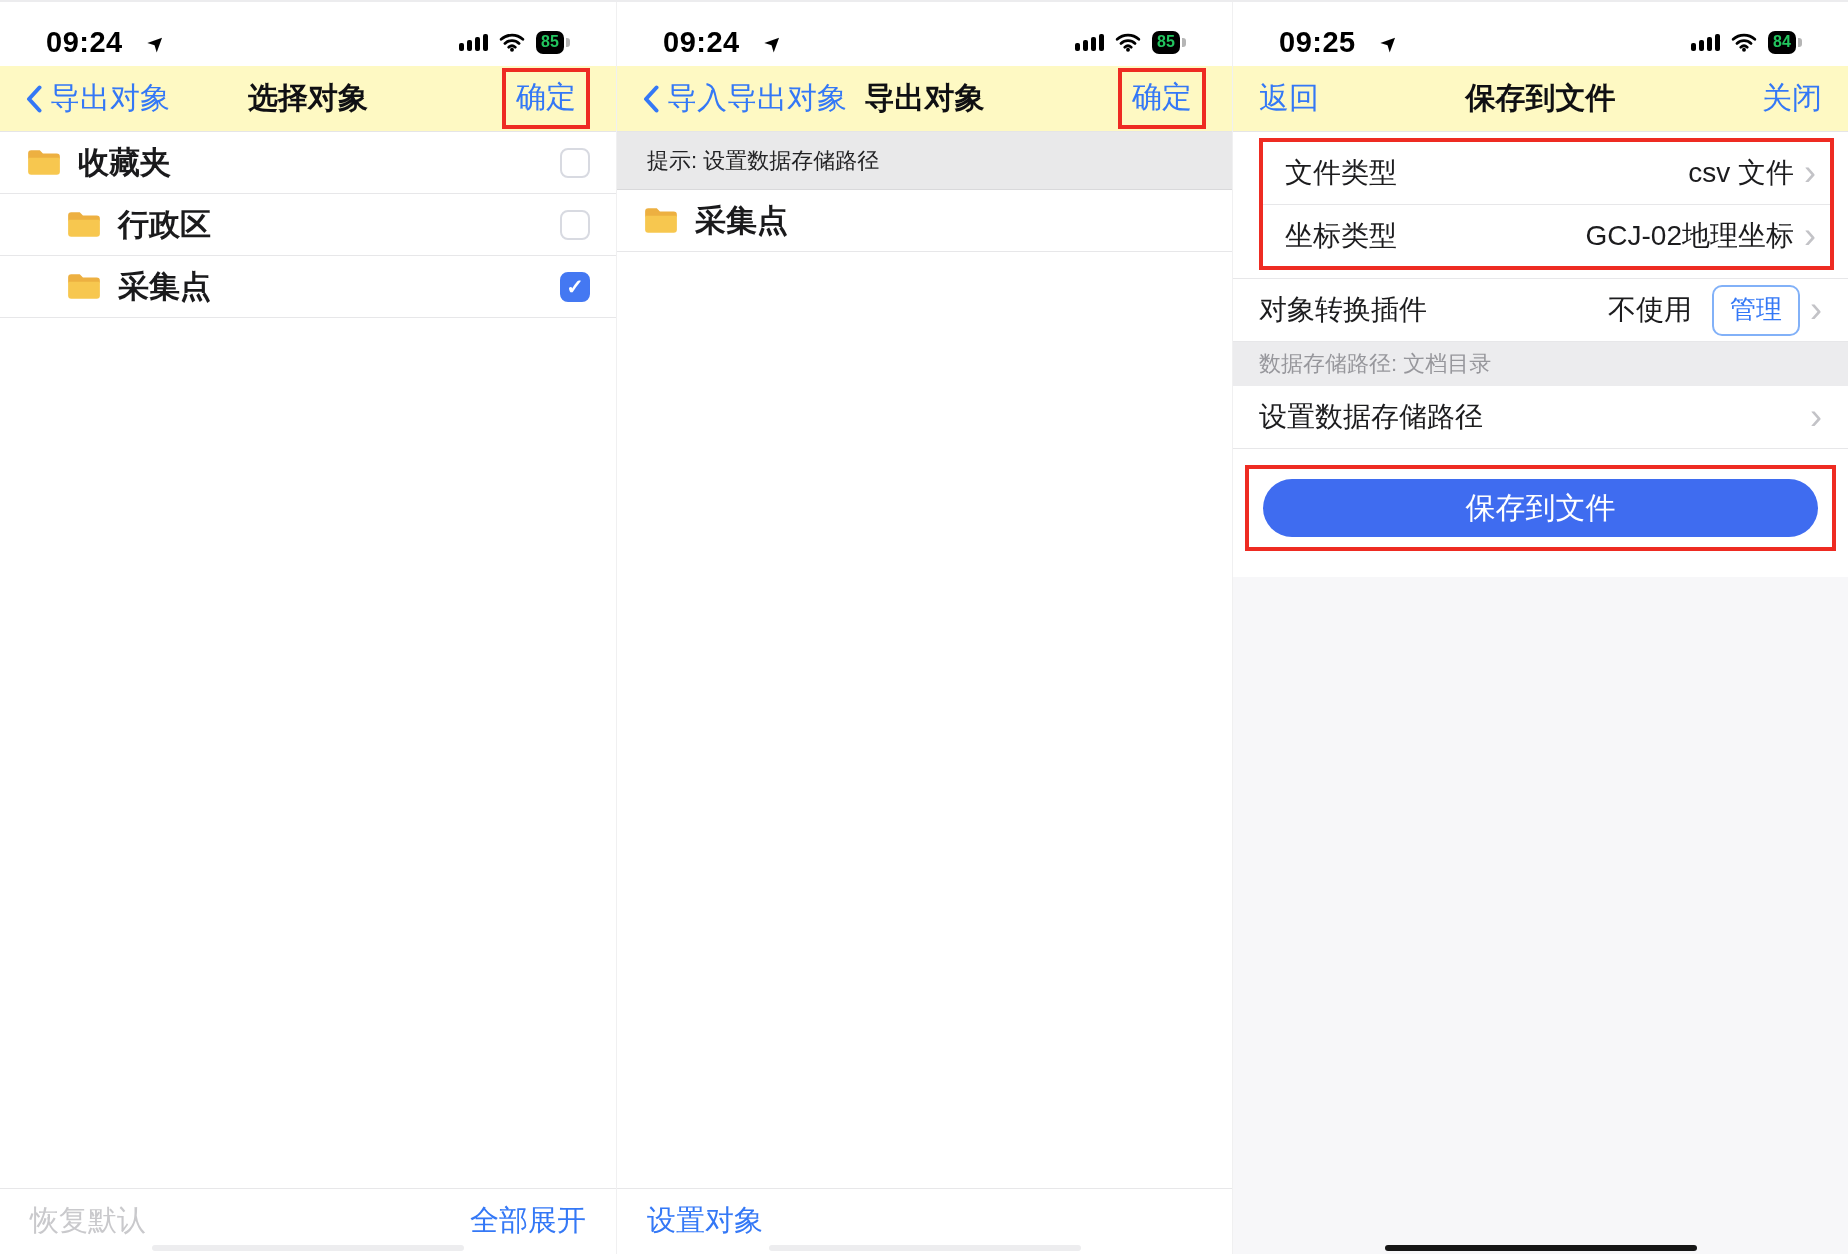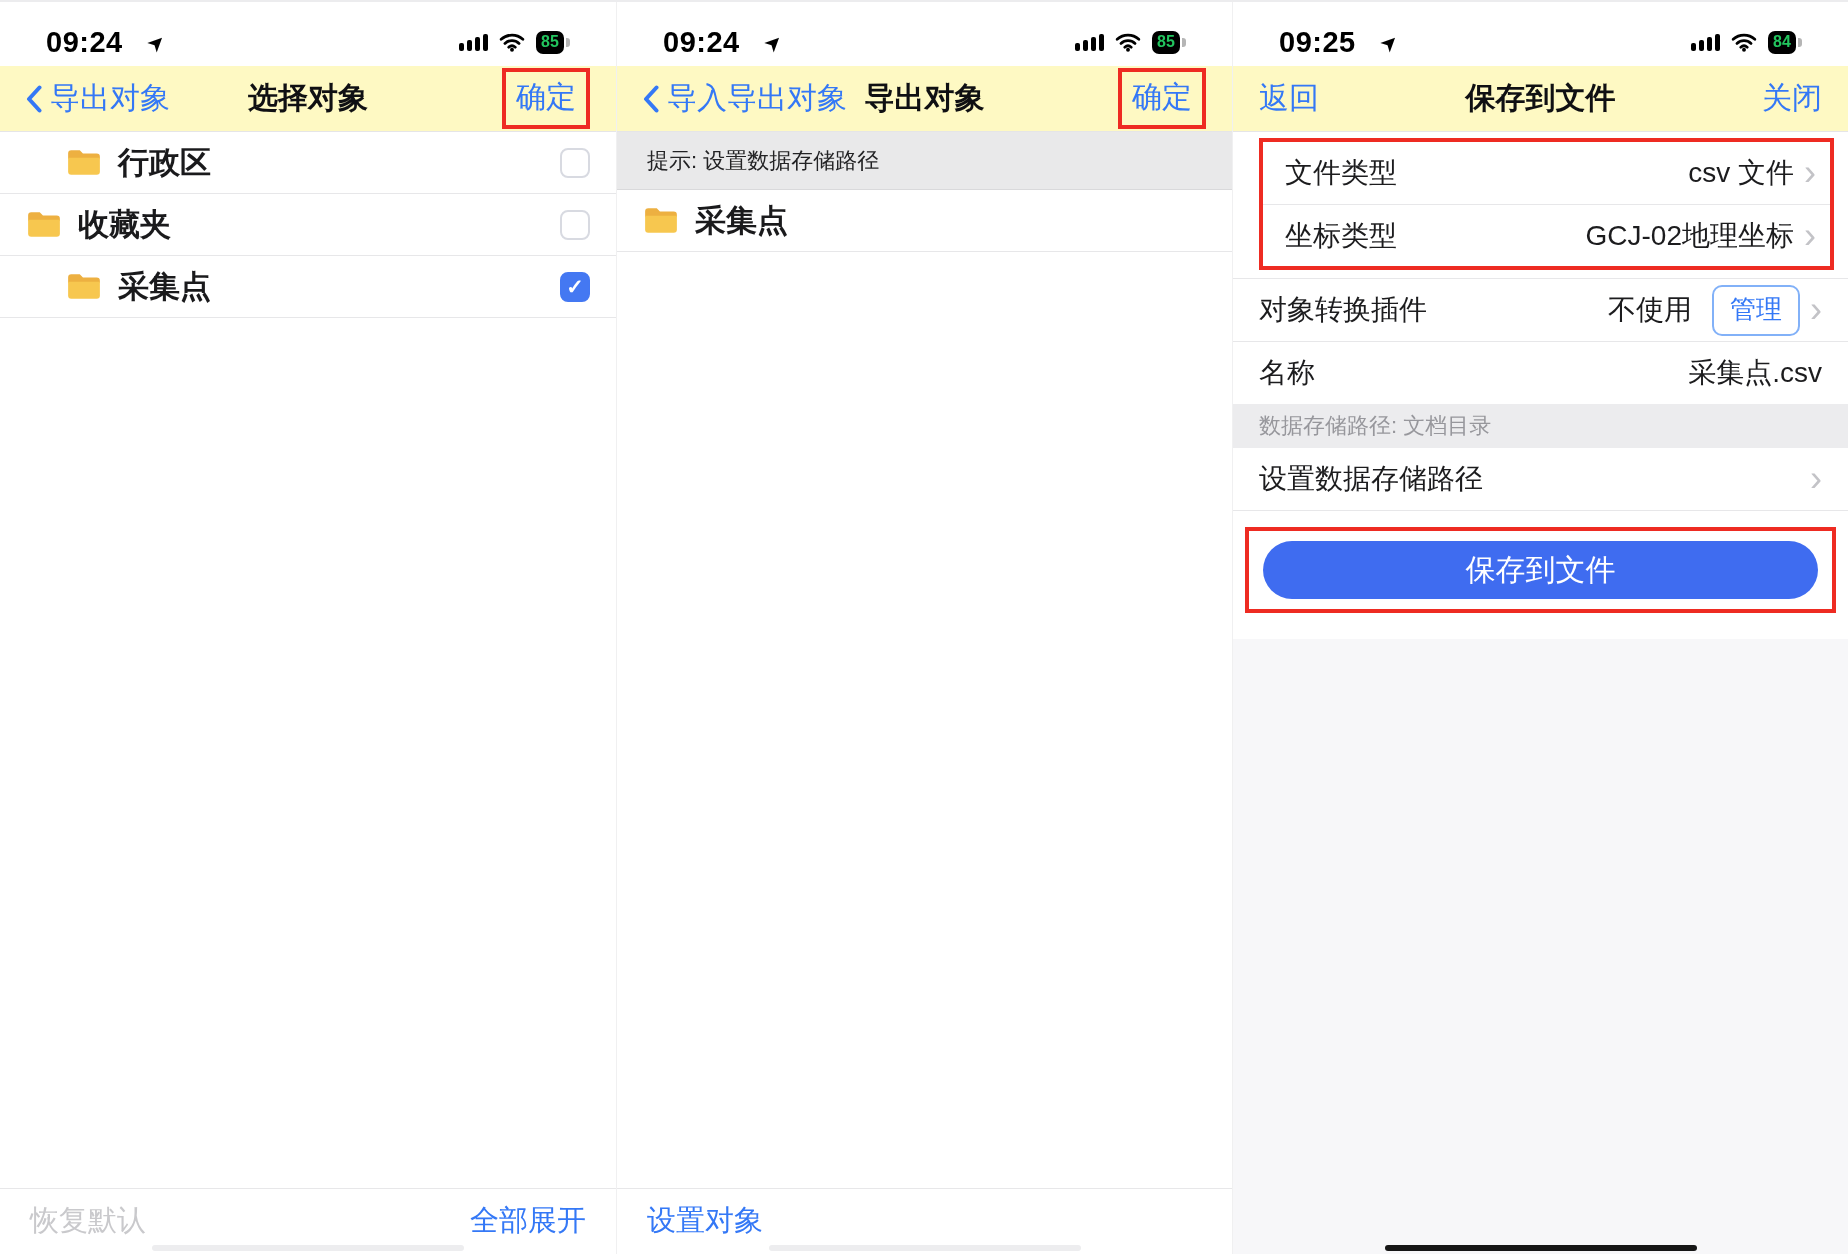--- a/index.html
+++ b/index.html
@@ -128,35 +128,35 @@
       <span class="action-redbox">
         <span class="nav-action">确定</span>
       </span>
     </div>
 
     <div class="list">
       <div class="tree-v"></div>
       <div class="tree-h h1"></div>
       <div class="tree-h h2"></div>
 
+      <div class="row">
+        <svg class="folder" width="36" height="30" viewBox="0 0 34 28">
+          <path fill="#edb041" d="M2 5 a3 3 0 0 1 3-3 h8 l3 3 h13 a3 3 0 0 1 3 3 v2 H2 Z"></path>
+          <path fill="#f7c74f" d="M2 9 h30 v13 a3 3 0 0 1-3 3 H5 a3 3 0 0 1-3-3 Z"></path>
+        </svg>
+        <span class="row-label">收藏夹</span>
+        <span class="checkbox"></span>
+      </div>
+
       <div class="row indent">
         <svg class="folder" width="36" height="30" viewBox="0 0 34 28">
           <path fill="#edb041" d="M2 5 a3 3 0 0 1 3-3 h8 l3 3 h13 a3 3 0 0 1 3 3 v2 H2 Z"></path>
           <path fill="#f7c74f" d="M2 9 h30 v13 a3 3 0 0 1-3 3 H5 a3 3 0 0 1-3-3 Z"></path>
         </svg>
         <span class="row-label">行政区</span>
-        <span class="checkbox"></span>
-      </div>
-
-      <div class="row">
-        <svg class="folder" width="36" height="30" viewBox="0 0 34 28">
-          <path fill="#edb041" d="M2 5 a3 3 0 0 1 3-3 h8 l3 3 h13 a3 3 0 0 1 3 3 v2 H2 Z"></path>
-          <path fill="#f7c74f" d="M2 9 h30 v13 a3 3 0 0 1-3 3 H5 a3 3 0 0 1-3-3 Z"></path>
-        </svg>
-        <span class="row-label">收藏夹</span>
         <span class="checkbox"></span>
       </div>
 
       <div class="row indent">
         <svg class="folder" width="36" height="30" viewBox="0 0 34 28">
           <path fill="#edb041" d="M2 5 a3 3 0 0 1 3-3 h8 l3 3 h13 a3 3 0 0 1 3 3 v2 H2 Z"></path>
           <path fill="#f7c74f" d="M2 9 h30 v13 a3 3 0 0 1-3 3 H5 a3 3 0 0 1-3-3 Z"></path>
         </svg>
         <span class="row-label">采集点</span>
         <span class="checkbox checked">✓</span>
@@ -270,24 +270,20 @@
       <div class="hr" style="margin-top:8px;"></div>
 
       <div class="setrow">
         <span class="set-label">对象转换插件</span>
         <span class="set-value">不使用</span>
         <span class="manage-btn">管理</span>
         <span class="chev">›</span>
       </div>
       <div class="hr"></div>
 
-      <div class="setrow">
-        <span class="set-label">名称</span>
-        <span class="set-value">采集点.csv</span>
-      </div>
 
       <div class="path-note">数据存储路径: 文档目录</div>
 
       <div class="setrow">
         <span class="set-label">设置数据存储路径</span>
         <span class="chev" style="margin-left:auto;">›</span>
       </div>
       <div class="hr"></div>
 
       <div class="save-redbox">

